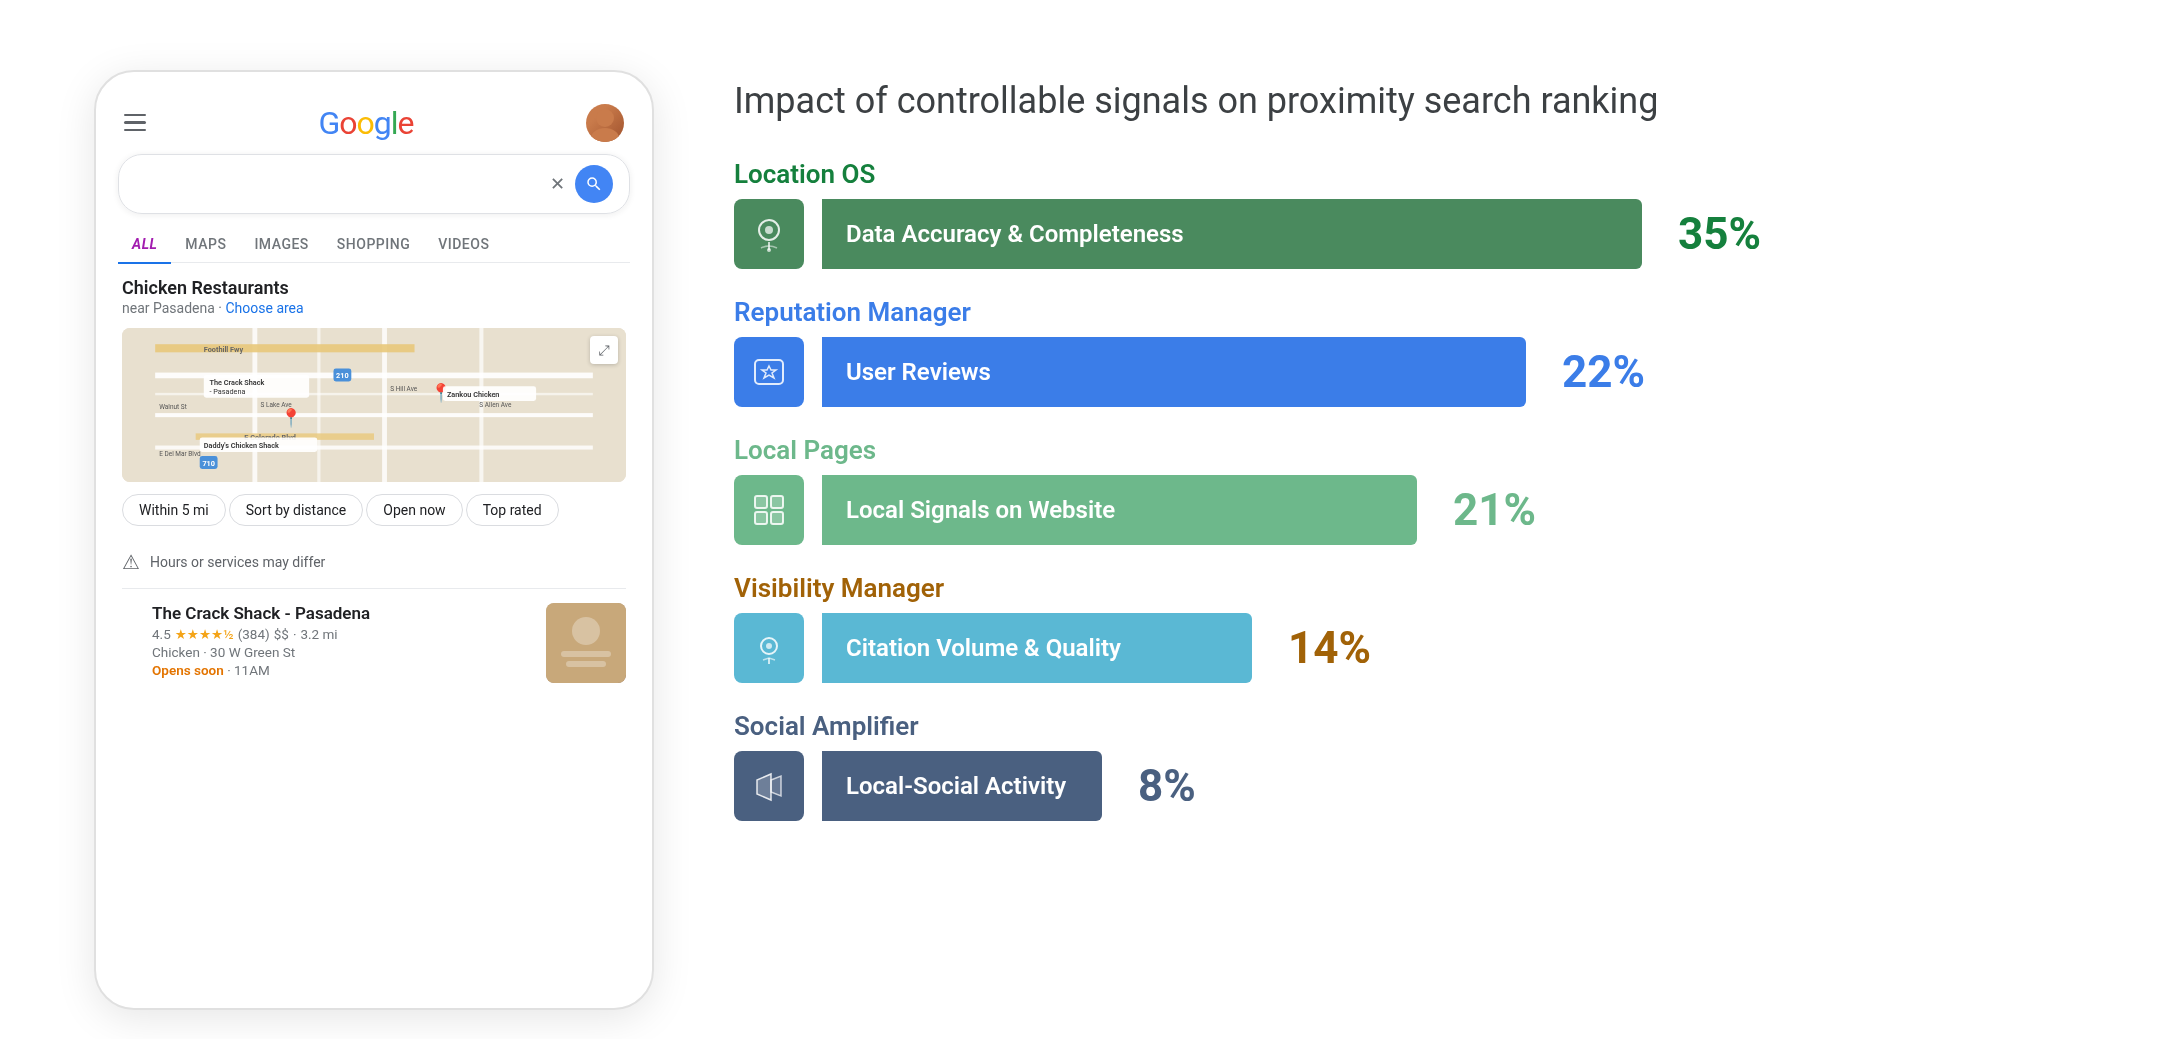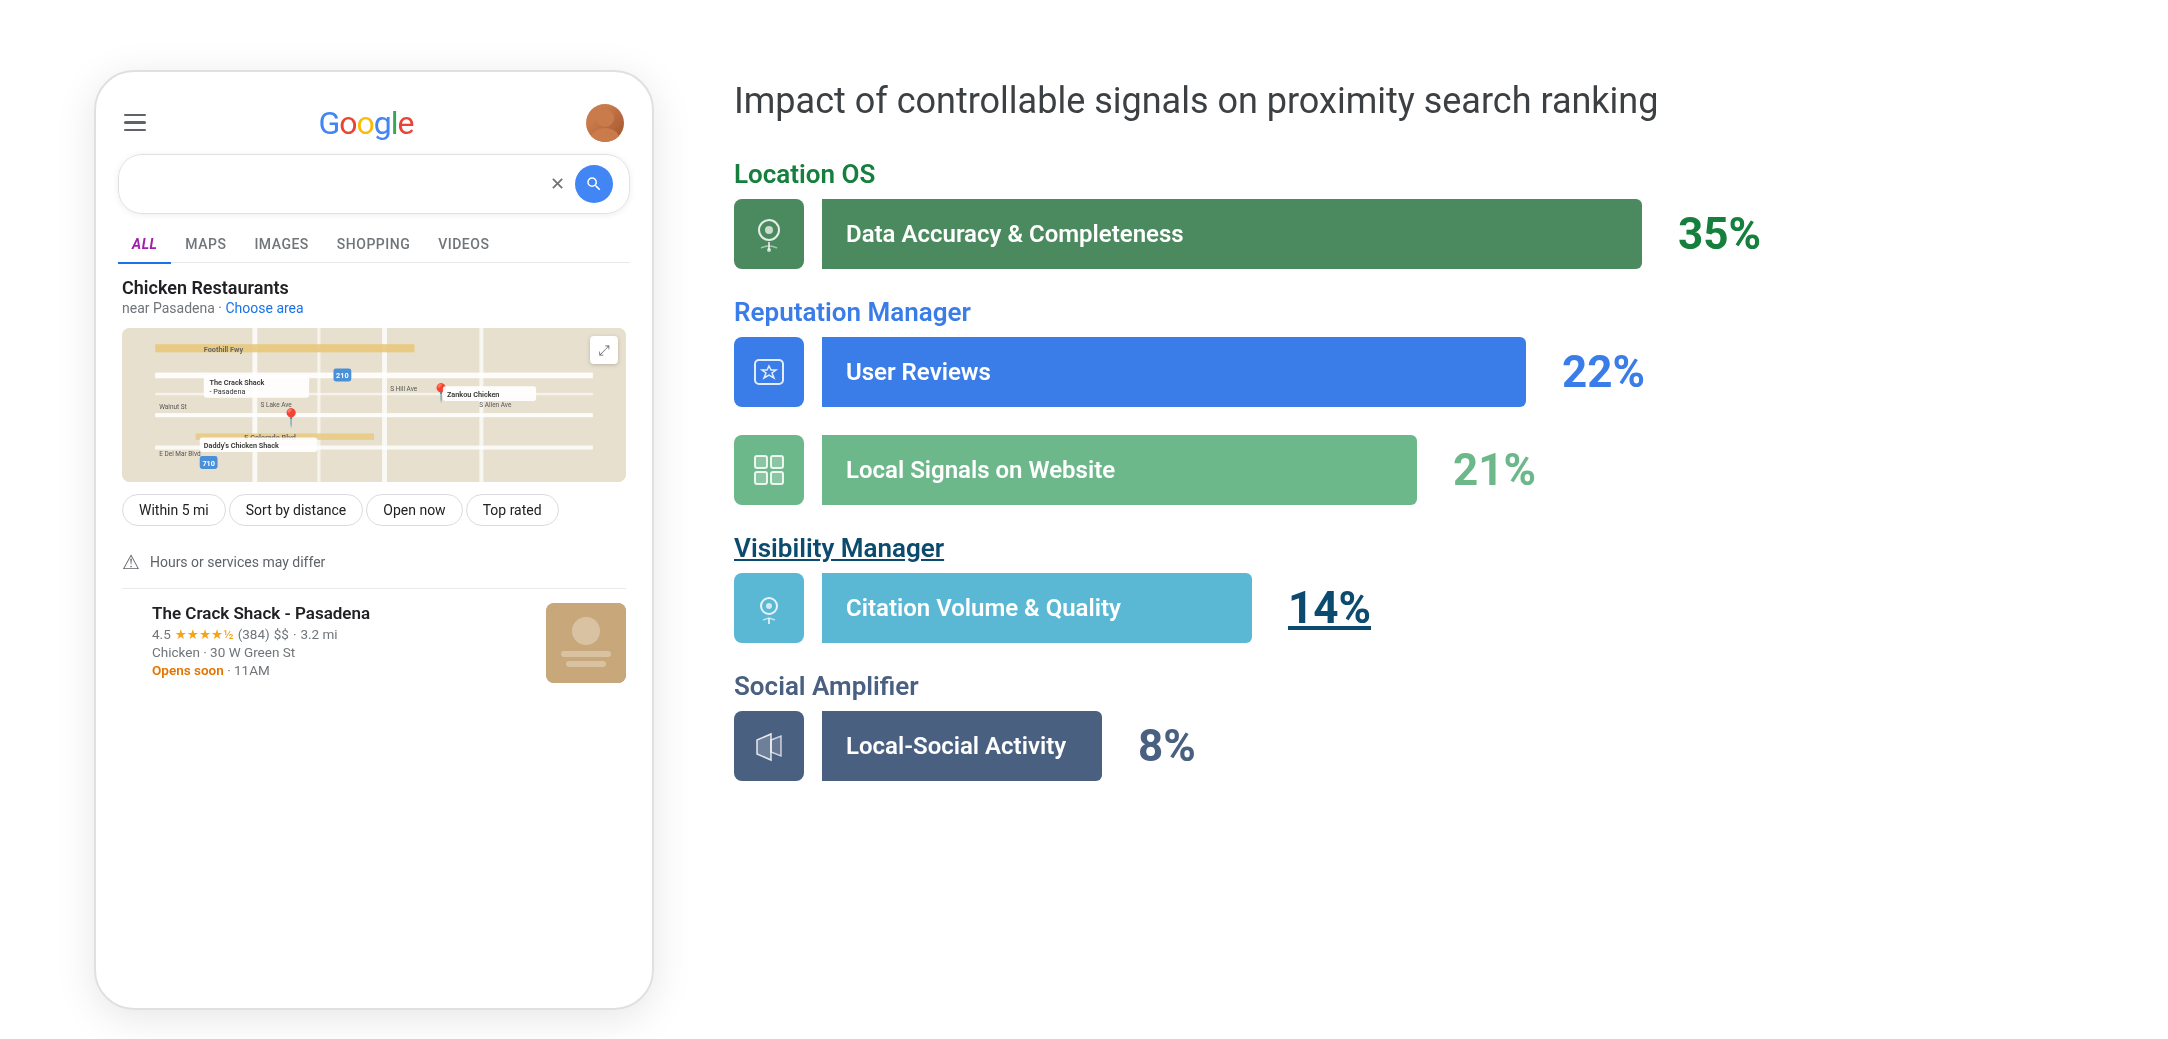--- a/index.html
+++ b/index.html
@@ -320,21 +320,21 @@
     
     .color-location-os { color: #15803d; }
     .bg-location-os { background: #4a8a5e; }
 
     .color-reputation { color: #3b7de8; }
     .bg-reputation { background: #3b7de8; }
 
     .color-local-pages { color: #6db88b; }
     .bg-local-pages { background: #6db88b; }
 
-    .color-visibility { color: #0c4a6e; text-decoration: underline; }
+    .color-visibility { color: #a16207; }
     .bg-visibility { background: #5ab8d4; }
 
     .color-social { color: #4a6080; }
     .bg-social { background: #4a6080; }
 
     
     .map-svg {
       width: 100%;
       height: 100%;
     }
@@ -510,20 +510,21 @@
           </svg>
         </div>
         <div class="bar-fill bg-reputation" style="width:704px;">
           <span>User Reviews</span>
         </div>
         <div class="bar-percent color-reputation">22%</div>
       </div>
     </div>
 
     <div class="category">
+      <div class="category-label color-local-pages">Local Pages</div>
       <div class="bar-row">
         <div class="bar-icon bg-local-pages">
           <svg width="40" height="40" viewBox="0 0 40 40" fill="none">
             <rect x="6" y="6" width="12" height="12" rx="2" stroke="rgba(255,255,255,0.85)" stroke-width="2" fill="rgba(255,255,255,0.2)"></rect>
             <rect x="22" y="6" width="12" height="12" rx="2" stroke="rgba(255,255,255,0.85)" stroke-width="2" fill="rgba(255,255,255,0.2)"></rect>
             <rect x="6" y="22" width="12" height="12" rx="2" stroke="rgba(255,255,255,0.85)" stroke-width="2" fill="rgba(255,255,255,0.2)"></rect>
             <rect x="22" y="22" width="12" height="12" rx="2" stroke="rgba(255,255,255,0.85)" stroke-width="2" fill="rgba(255,255,255,0.2)"></rect>
           </svg>
         </div>
         <div class="bar-fill bg-local-pages" style="width:595px;">

